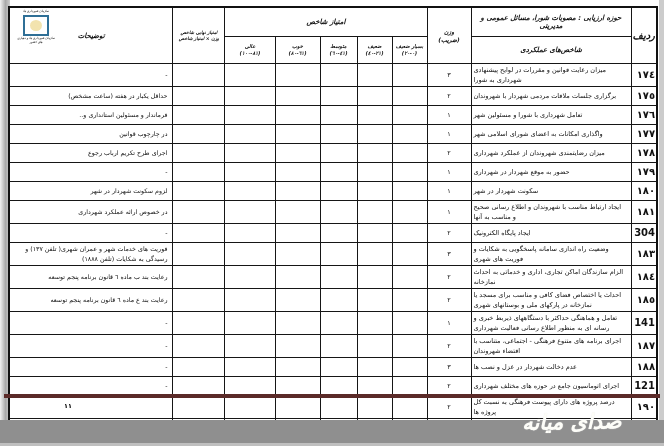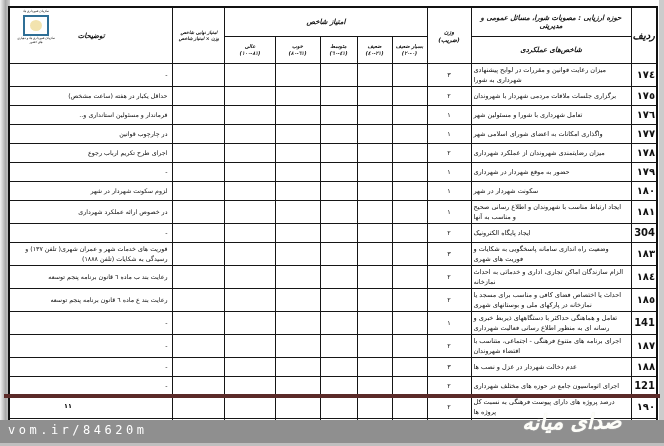--- a/index.html
+++ b/index.html
@@ -353,17 +353,16 @@
 
   </div>
 
   <div id="maroon-rule"></div>
 
   <div id="credit-row">
     <span id="page-number">١١</span>
   </div>
 
   <div id="bottom-bar">
-    <span id="watermark-url">vom.ir/84620m</span>
     <span id="watermark-logo">صدای میانه</span>
   </div>
   <div id="below-bar"></div>
 </div>
 
 </body></html>

